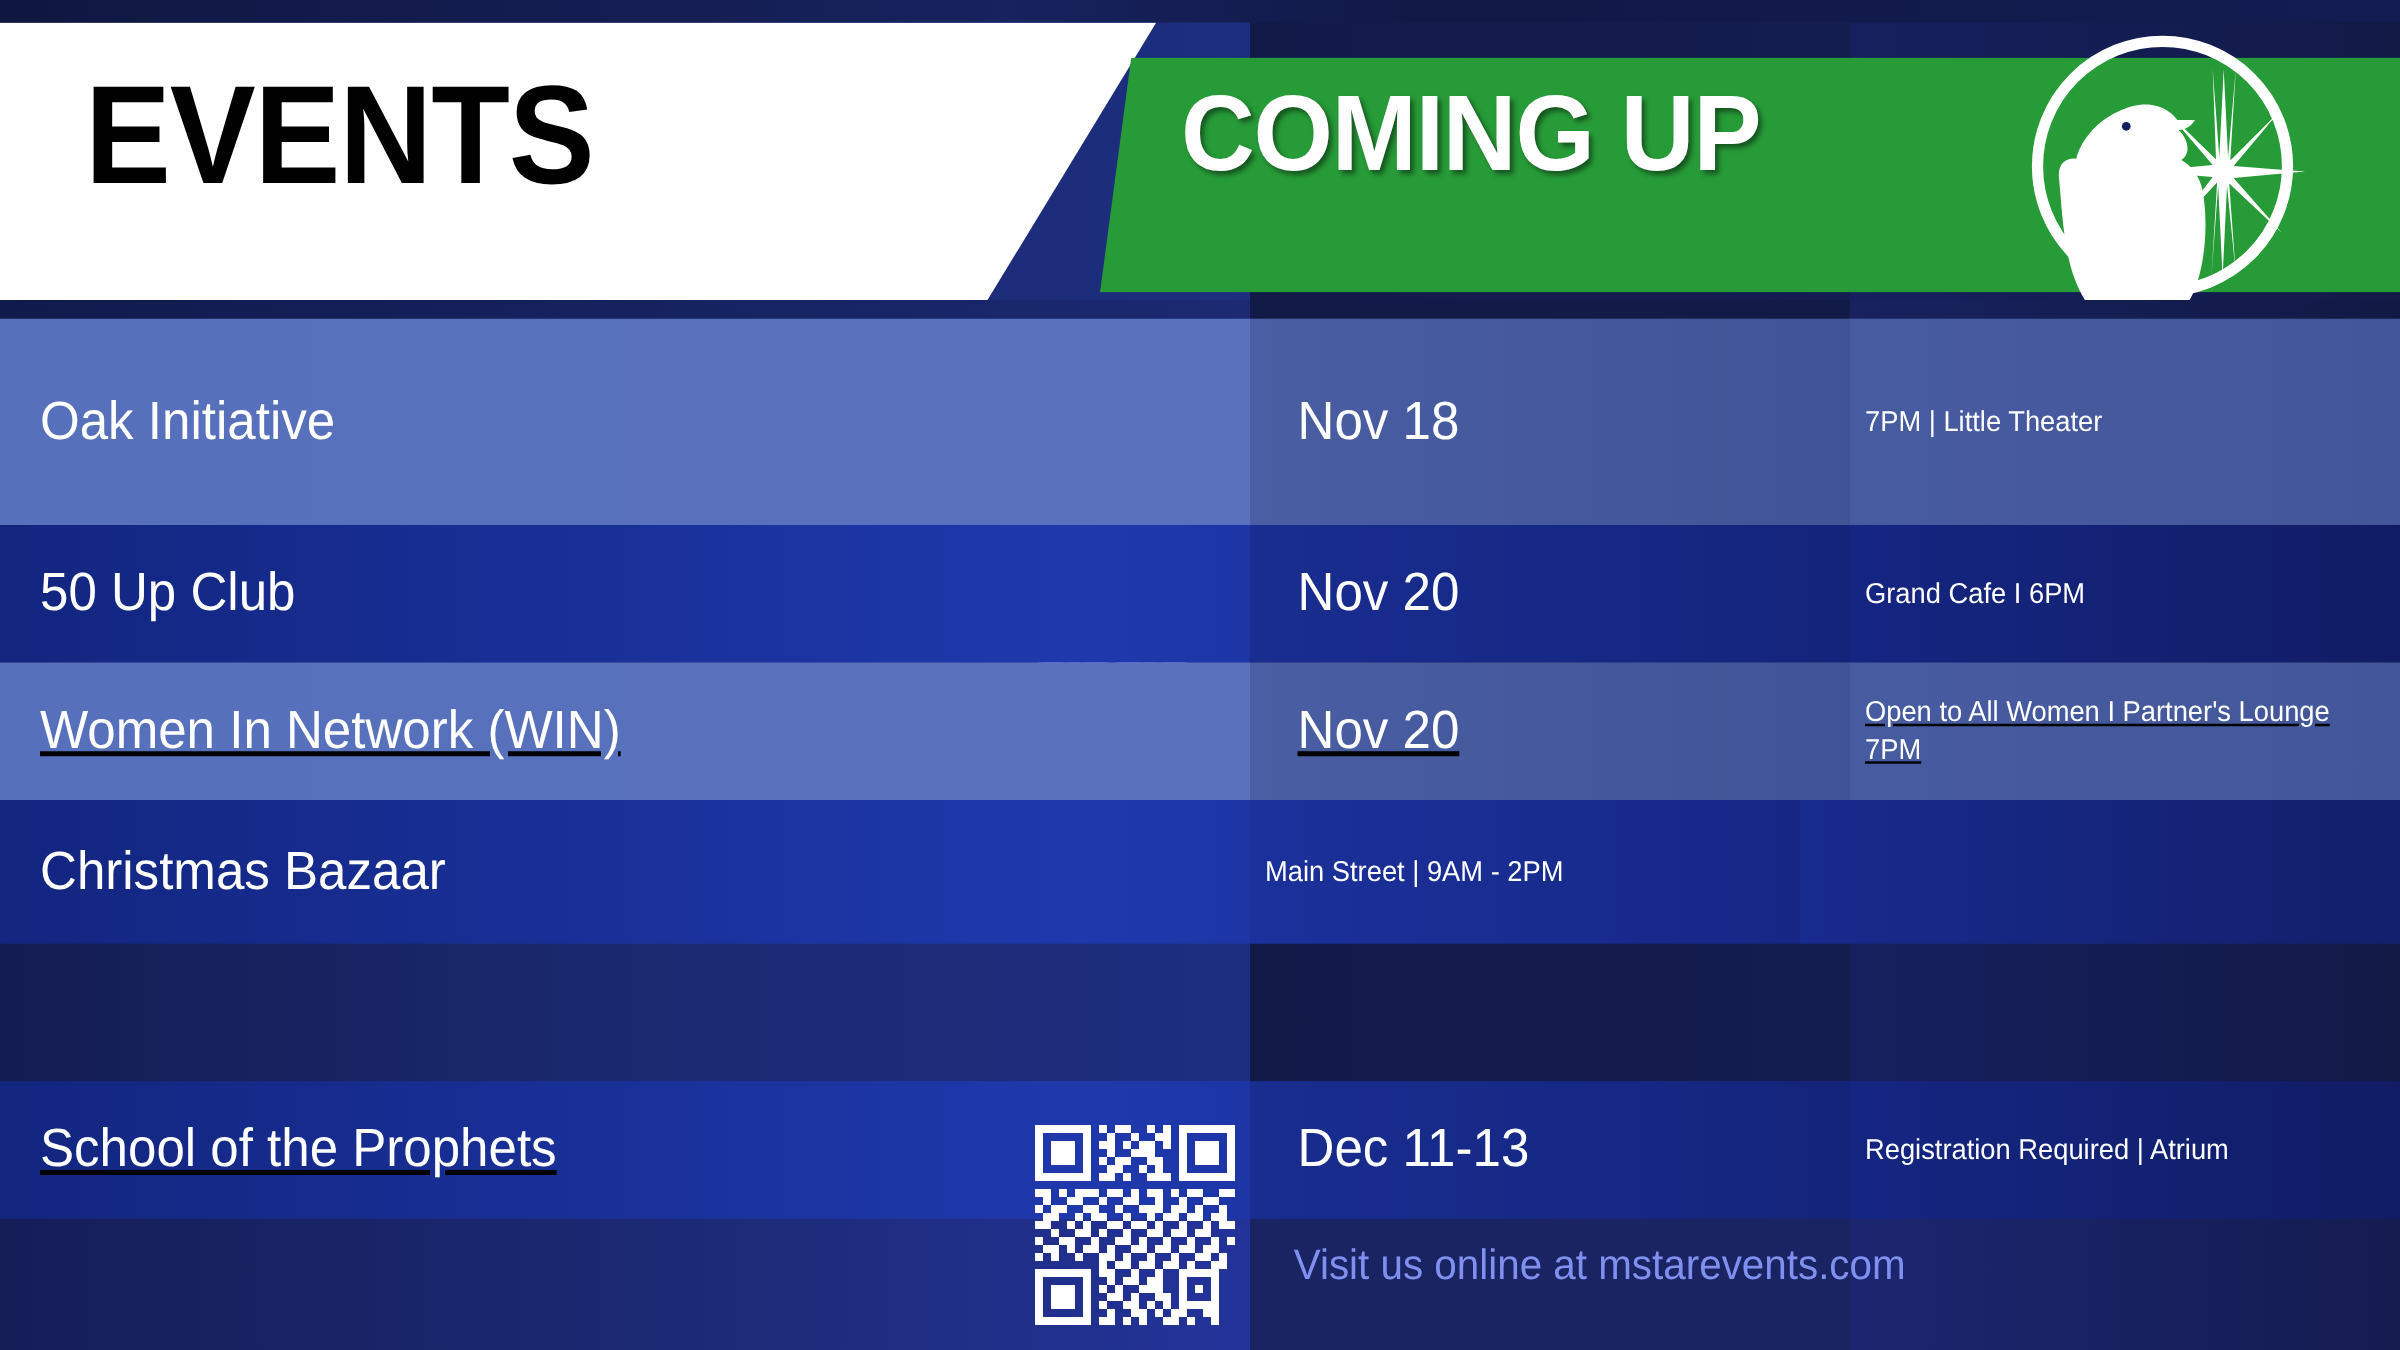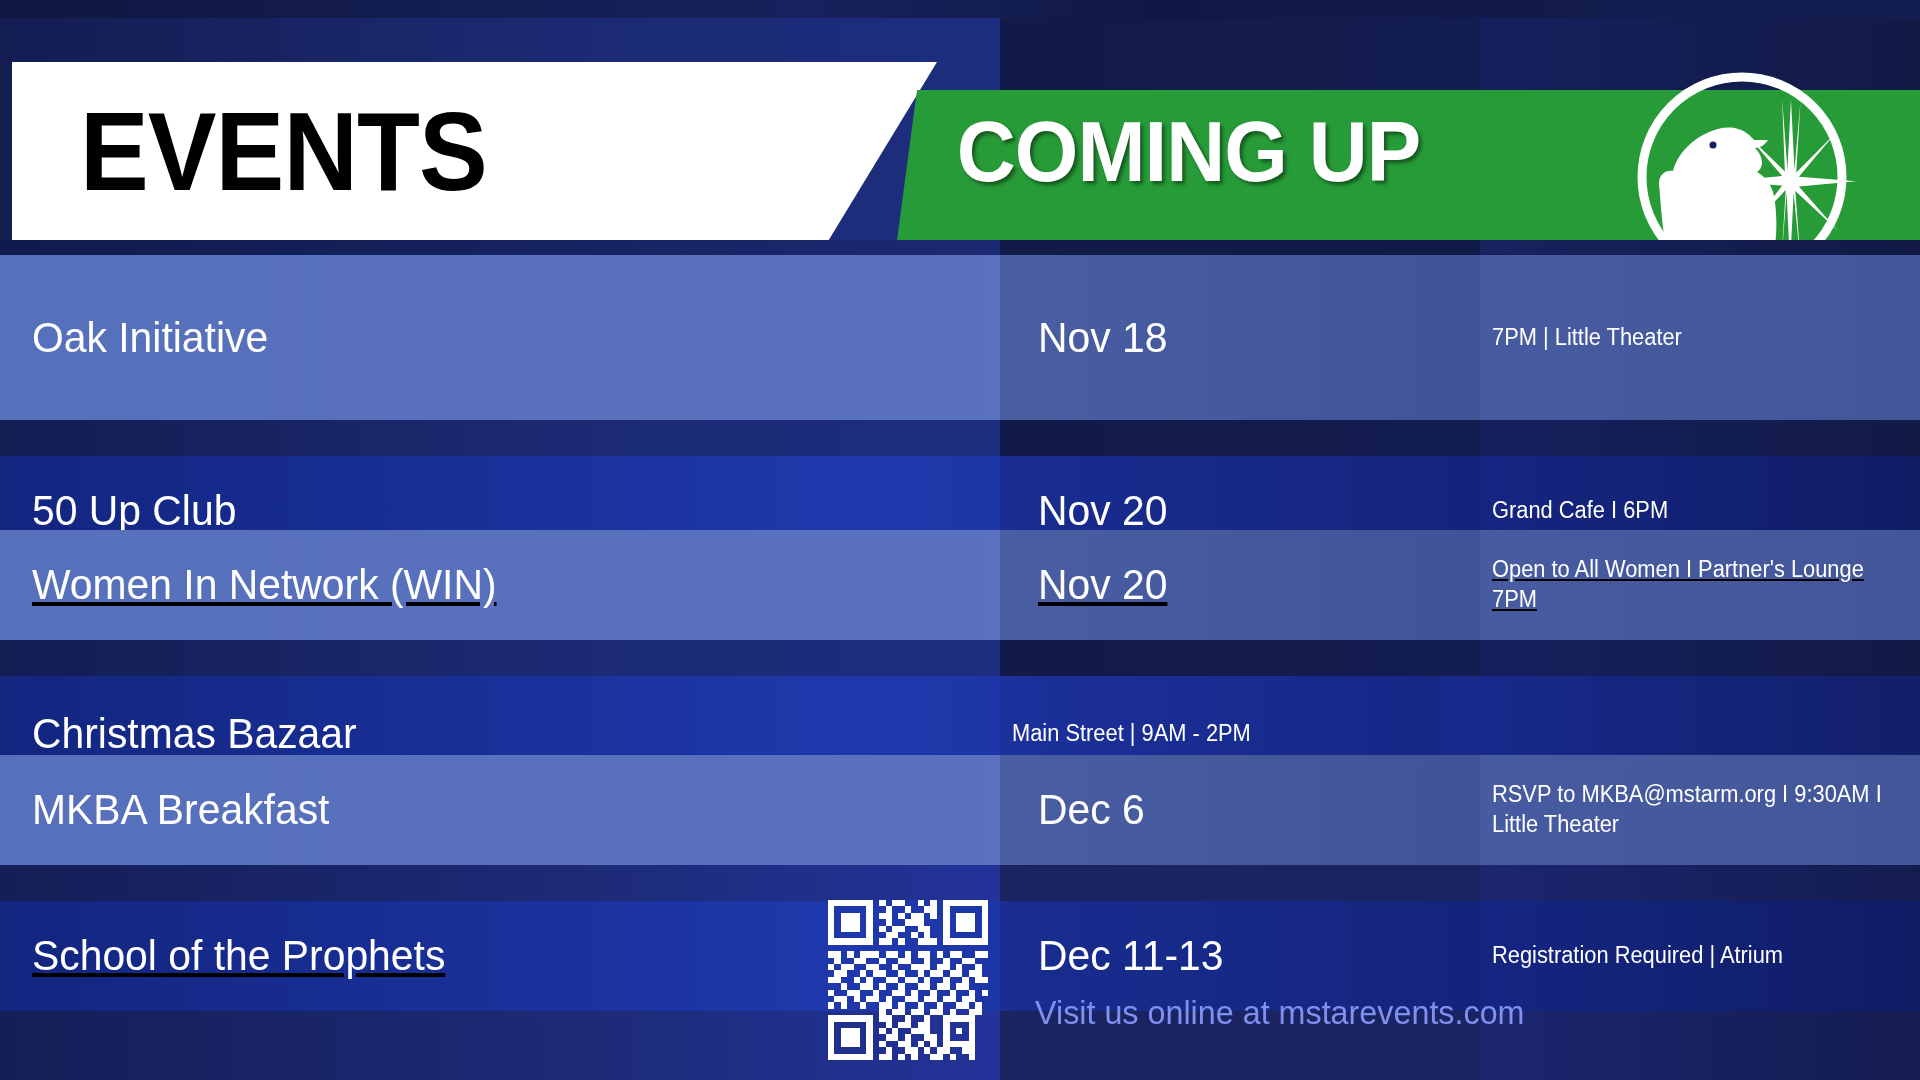--- a/index.html
+++ b/index.html
@@ -13,21 +13,21 @@
   
   #bg{ position:absolute; inset:0; background:#16205c; }
   #bg .band{ position:absolute; top:0; bottom:0; }
   #bg .b1{ left:0;    width:1000px; background:linear-gradient(90deg,#141d52 0%,#1b2a72 55%,#1d2e80 100%); }
   #bg .b2{ left:1000px; width:480px; background:linear-gradient(90deg,#121a48 0%,#141d50 100%); }
   #bg .b3{ left:1480px; width:440px; background:linear-gradient(90deg,#16205e 0%,#121a46 100%); }
   #bg .topstrip{ position:absolute; left:0; right:0; top:0; height:18px;
      background:linear-gradient(90deg,#0f1740 0%,#17225e 42%,#101945 60%,#131d52 100%); bottom:auto; }
 
   
-  #header{ position:absolute; left:12px; top:0; width:1704px; height:250px;margin-top:44px; }
+  #header{ position:absolute; left:0; top:0; width:1704px; height:250px; }
 
   .white-flag{
     position:absolute; left:0; top:18px; width:925px; height:222px;
     background:#ffffff;
     clip-path: polygon(0 0, 925px 0, 790px 222px, 0 222px);
   }
   .green-flag{
     position:absolute; left:880px; top:46px; width:1040px; height:188px;
     background:#279b38;
     clip-path: polygon(25px 0, 1040px 0, 1040px 188px, 0 188px);
@@ -70,21 +70,21 @@
       background:#121a48; }
   #colhead .hdr-shade3{ position:absolute; left:1480px; top:0; width:440px; bottom:0;
       background:linear-gradient(90deg,#18225f,#111944); }
 
   .watermark{ position:absolute; left:800px; top:230px; width:180px; height:90px; }
 
   
   #table{ position:absolute; left:0; top:255px; width:1920px; height:610px; }
   .row{ position:absolute; left:0; width:1920px; display:flex; }
   .row.light{ background:linear-gradient(90deg,#5770bb 0%,#5a72bd 52%,#4f66ae 75%,#4a5fa4 100%); }
-  .row.dark { background:linear-gradient(90deg,#12257f 0%,#1f39ad 45%,#182c92 72%,#121f6a 100%);margin-top:36px; }
+  .row.dark { background:linear-gradient(90deg,#12257f 0%,#1f39ad 45%,#182c92 72%,#121f6a 100%); }
 
   .cell-what{ position:relative; width:1000px; display:flex; align-items:center; padding-left:32px; }
   .cell-when{ position:relative; width:480px; display:flex; align-items:center; padding-left:38px;
               background:rgba(8,14,60,.20); }
   .cell-info{ position:relative; width:440px; display:flex; align-items:center; padding-left:12px;
               background:rgba(8,14,60,.10); }
 
   .what-txt{ color:#fff; font-size:43px; font-weight:400; line-height:1.05;
              transform:scaleX(0.95); transform-origin:left center; white-space:nowrap; }
   .when-txt{ color:#fff; font-size:43px; font-weight:400; line-height:1.05;
@@ -208,31 +208,20 @@
       <div class="cell-info">
         <div class="info-txt">Open to All Women I Partner's Lounge 7PM</div>
       </div>
     </div>
     <div class="row dark" style="top: 385px; height: 115px;">
       <div class="cell-what">
         <div class="what-txt">Christmas Bazaar</div>
       </div>
       <div class="cell-info">
         <div class="info-txt">Main Street | 9AM - 2PM</div>
-      </div>
-    </div>
-    <div class="row light" style="top: 500px; height: 110px;">
-      <div class="cell-what">
-        <div class="what-txt">MKBA Breakfast</div>
-      </div>
-      <div class="cell-when">
-        <div class="when-txt">Dec 6</div>
-      </div>
-      <div class="cell-info">
-        <div class="info-txt">RSVP to MKBA@mstarm.org I 9:30AM  I Little Theater</div>
       </div>
     </div>
   </div>
 
 <div id="footer">
   <div class="fbg1"></div>
   <div class="fbg2"></div>
   <div class="fbg3"></div>
 </div>
 

